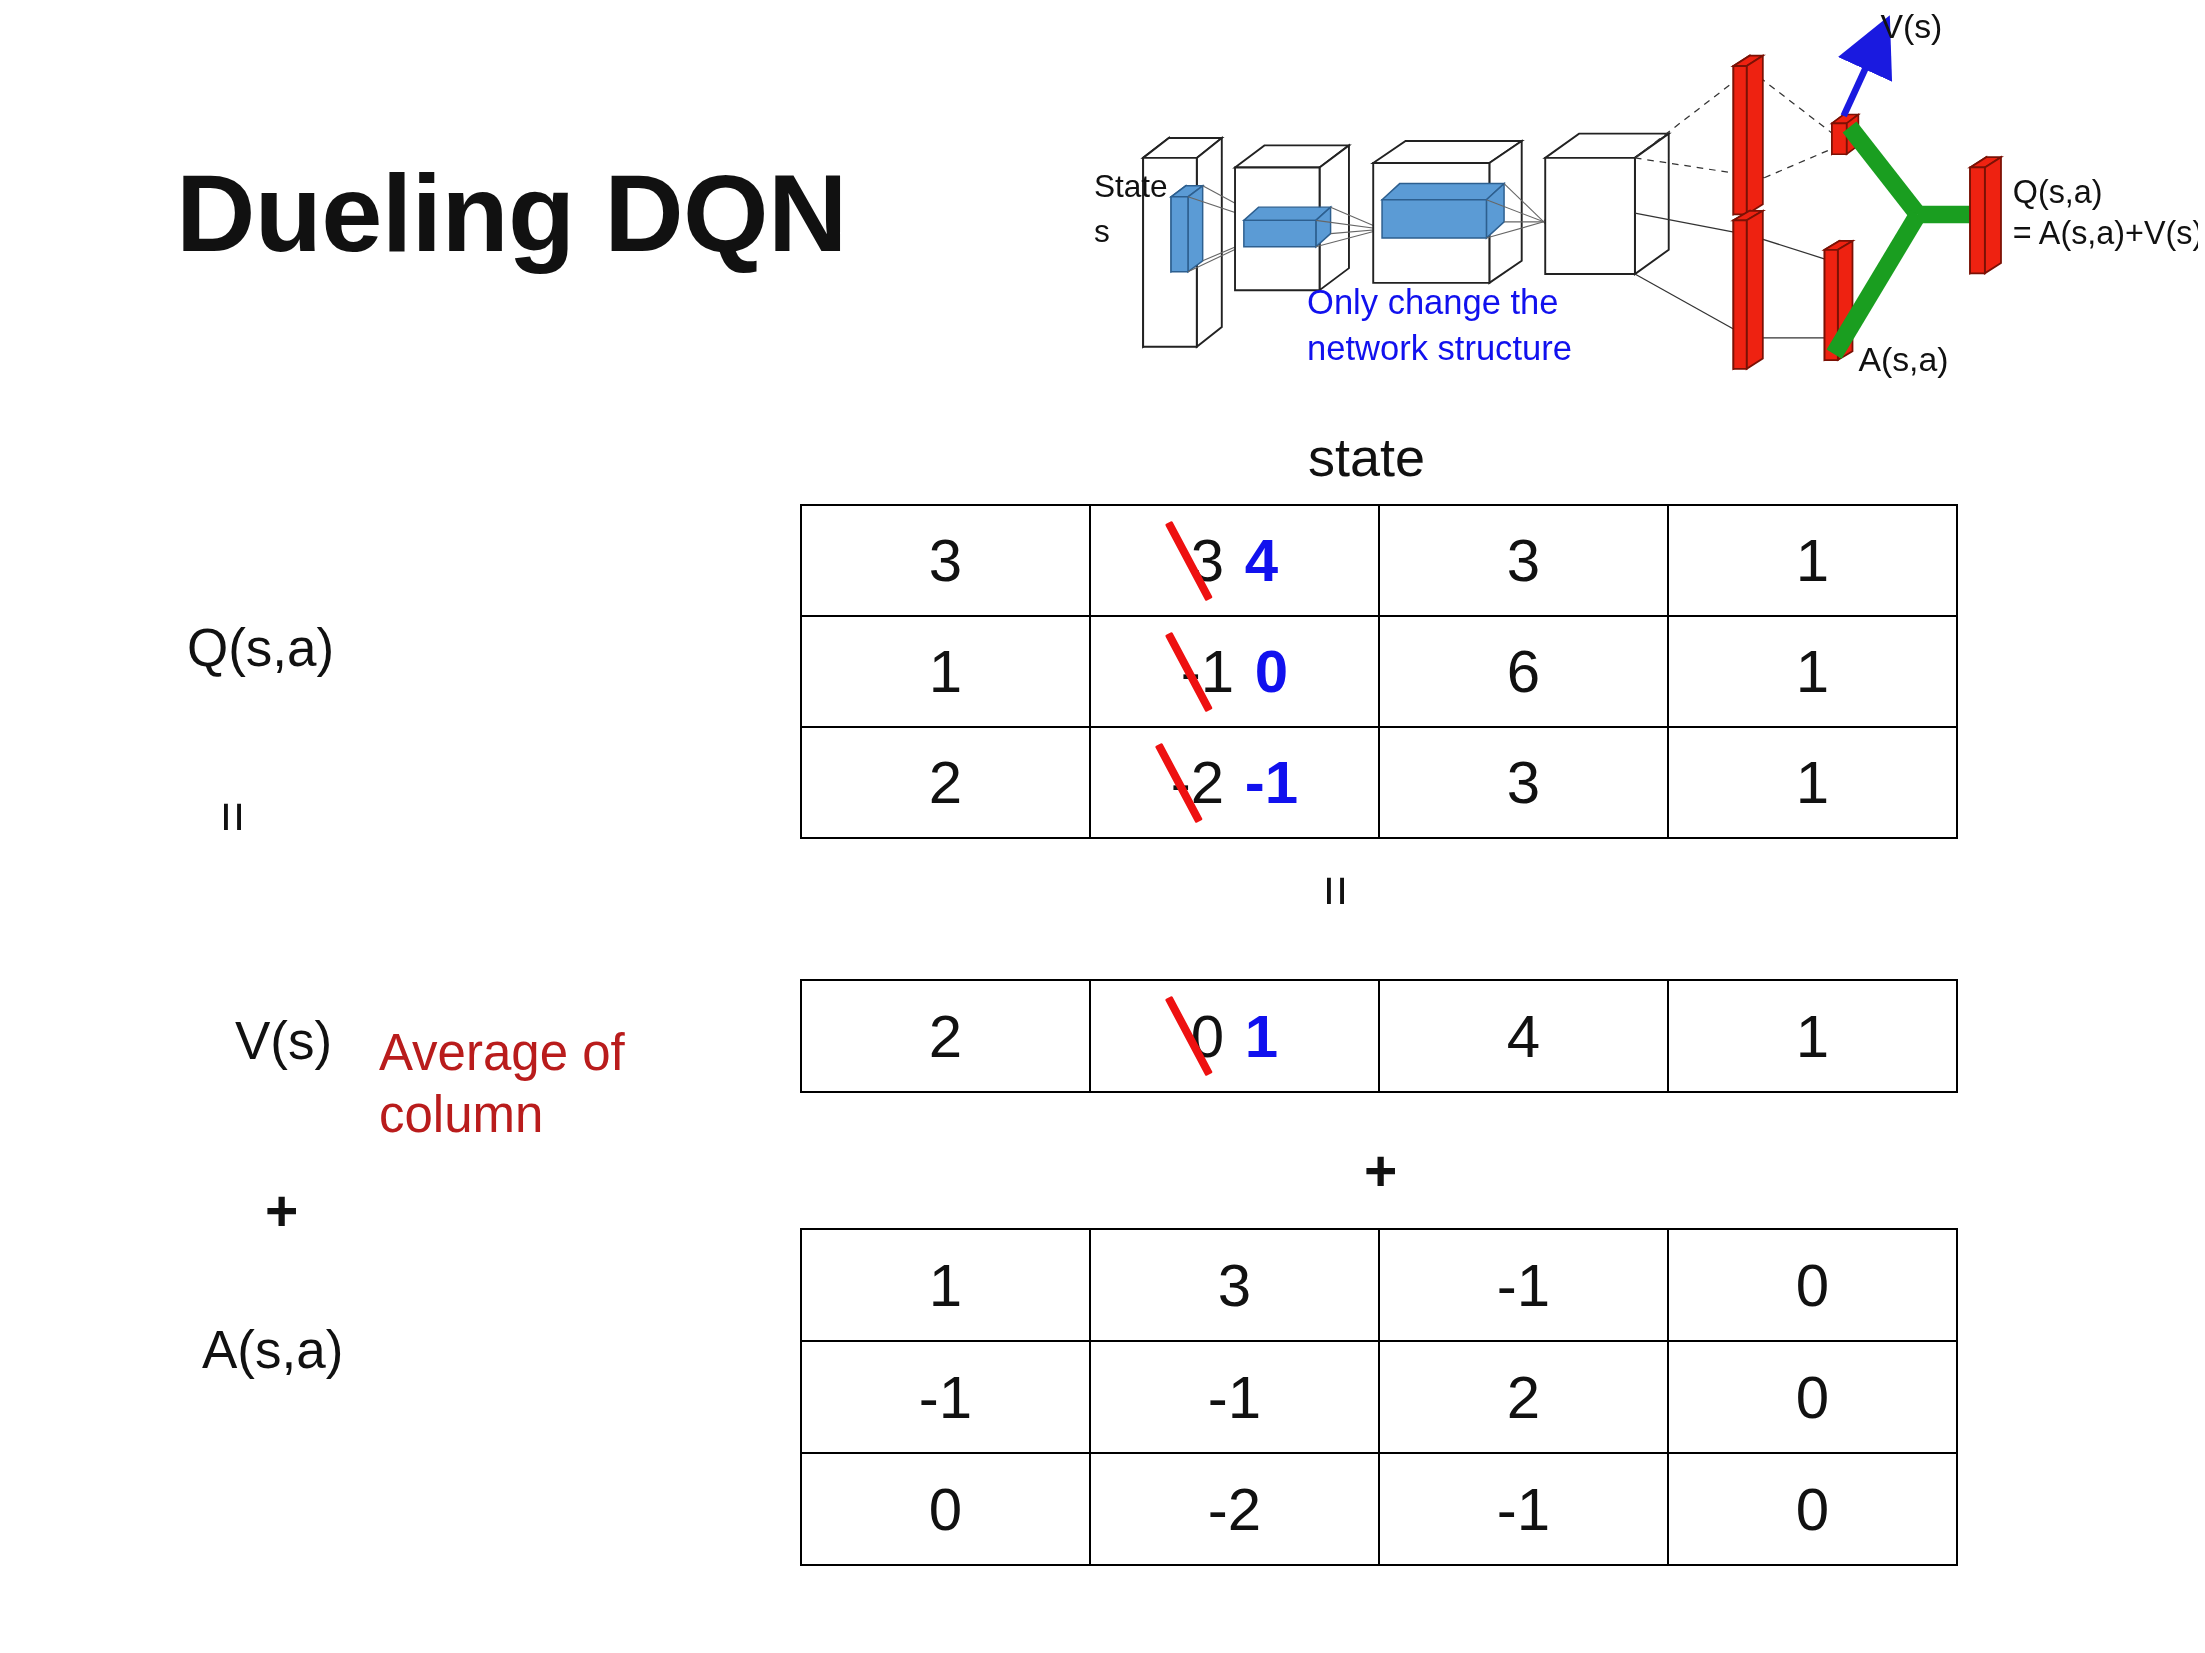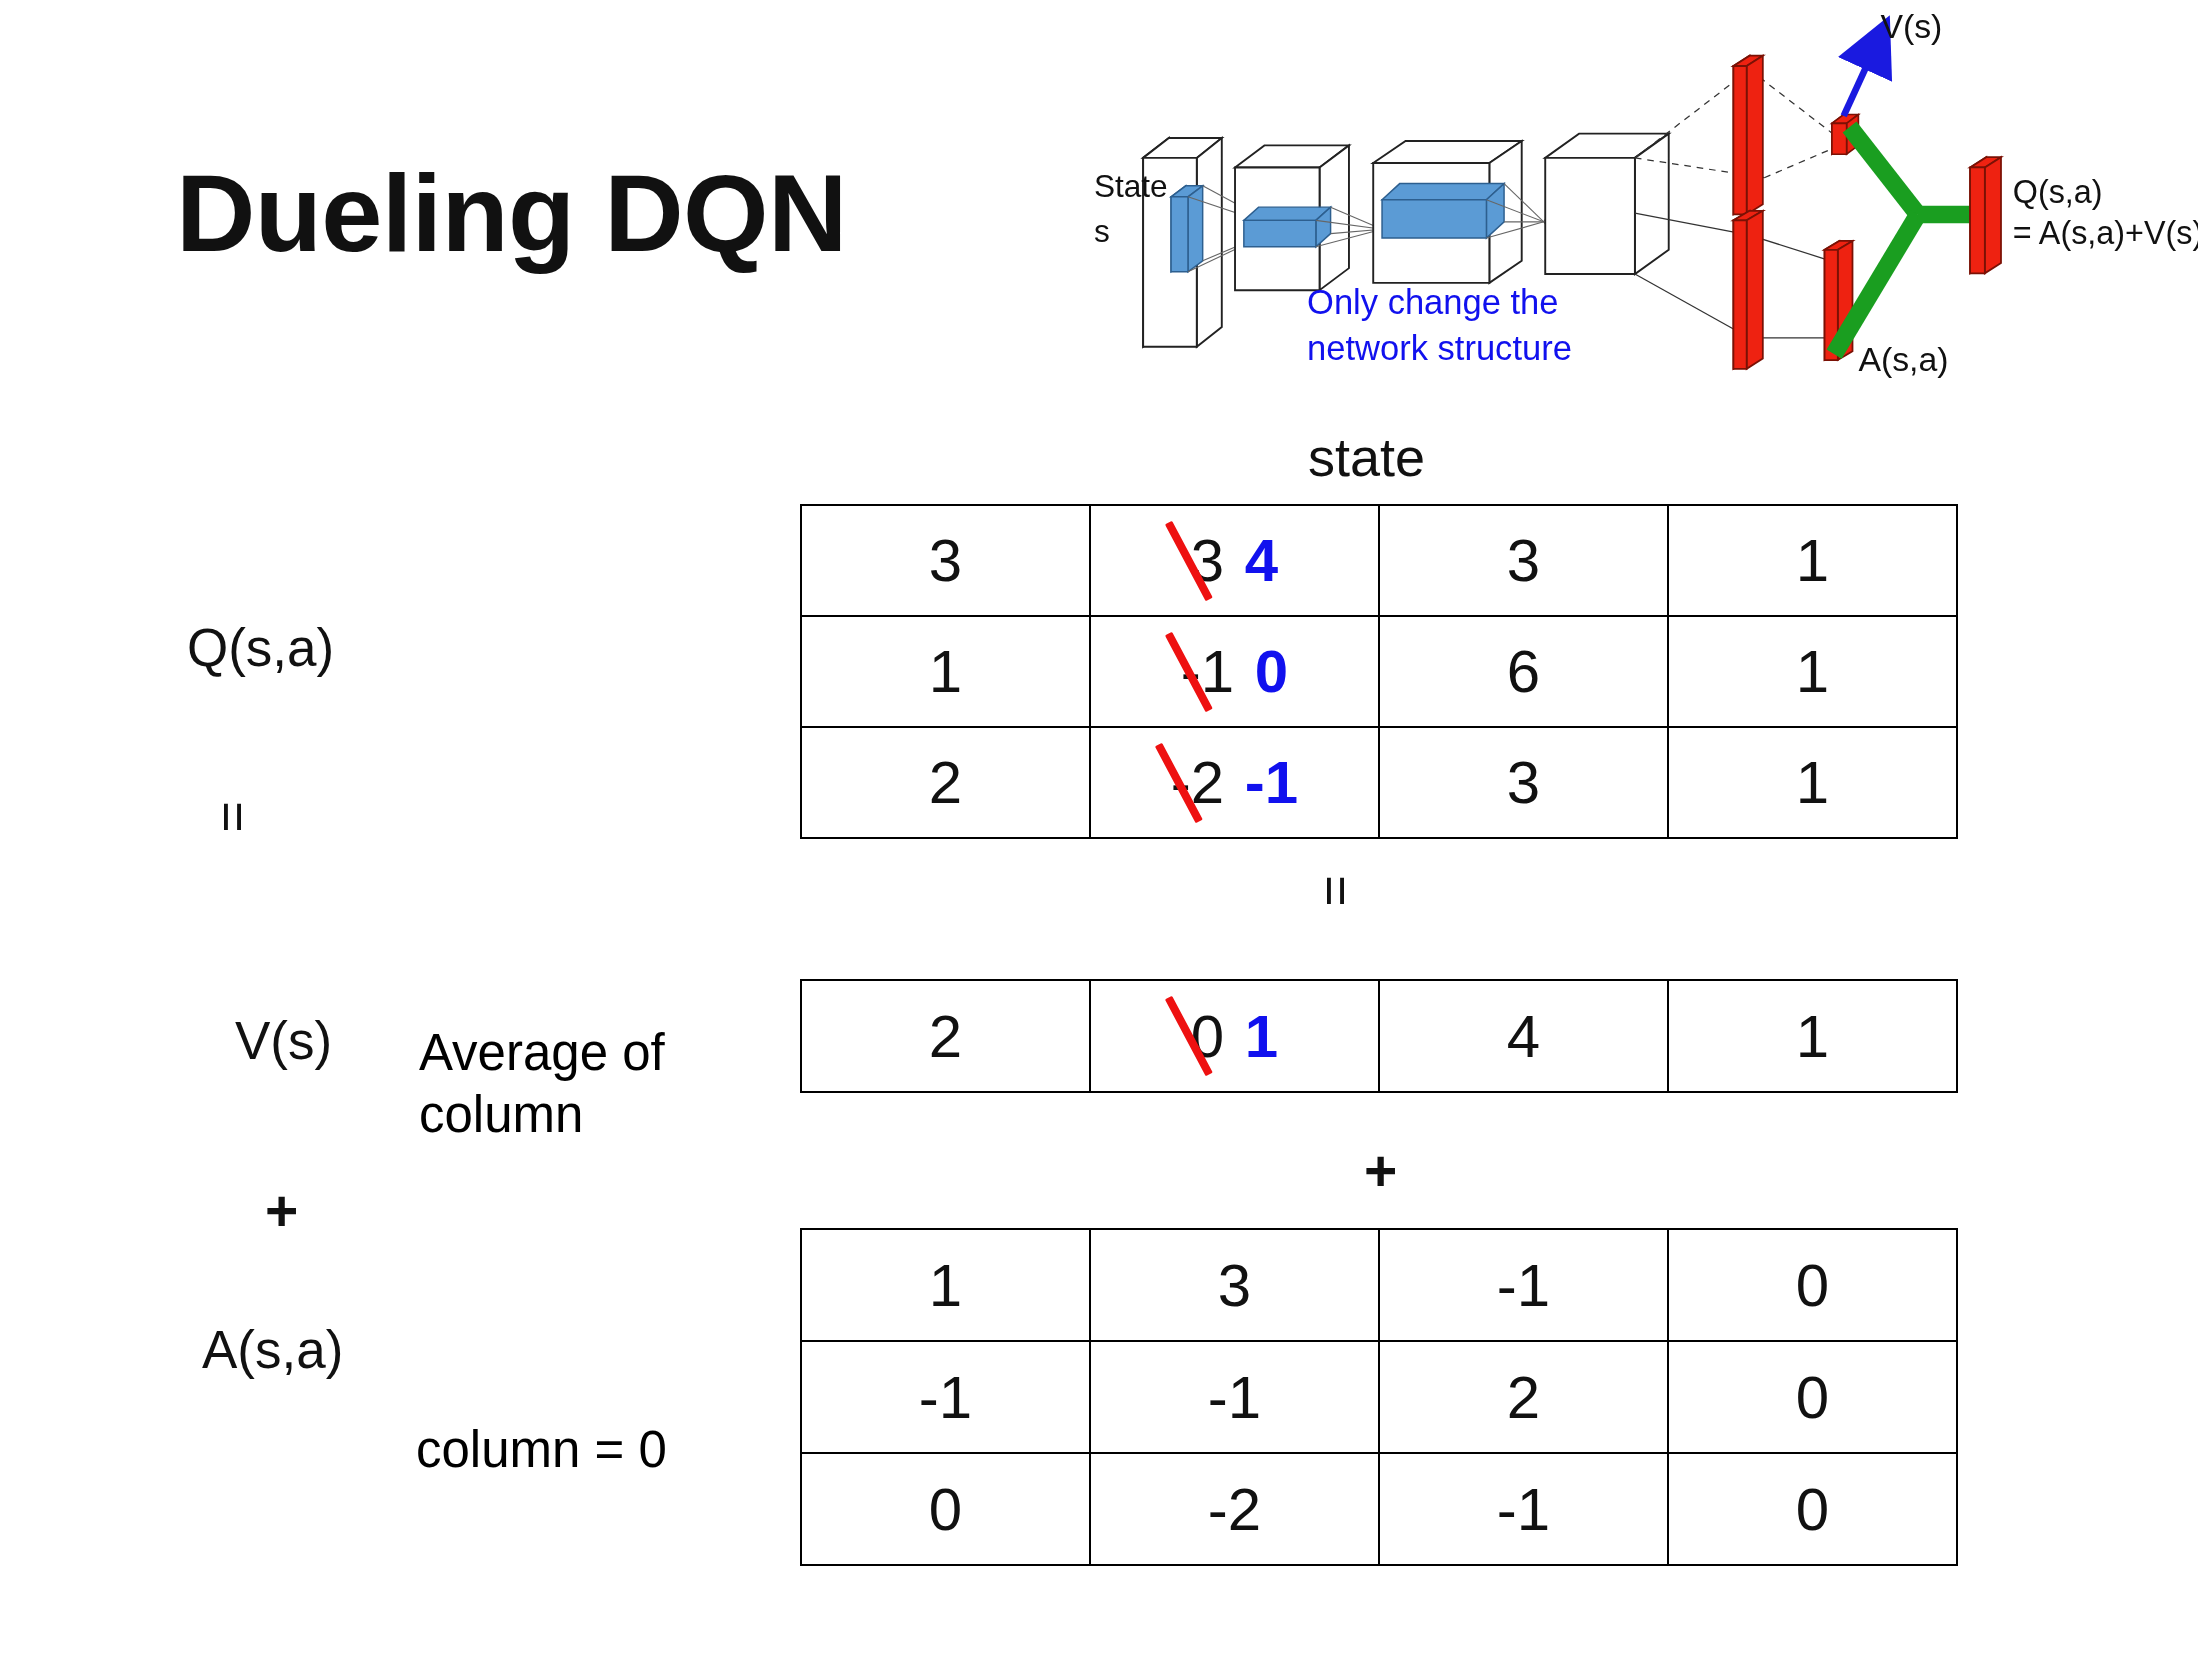--- a/index.html
+++ b/index.html
@@ -28,21 +28,21 @@
     left:1088px;top:7.4px;
     width:1110px;height:401px;
   }
   #network-diagram svg{display:block;}
 
   
   .lbl{
     font-size:53px;color:#111111;white-space:nowrap;line-height:1;
   }
   .lbl-blue{
-    font-size:51px;color:#000000;line-height:1.22;margin-left:40px;
+    font-size:51px;color:#b91c1c;line-height:1.22;
   }
   #state-label{left:1308px;top:430px;font-size:54px;color:#111111;}
   #q-label{left:187px;top:621px;}
   #action-label{left:588px;top:647px;}
   #eq1{left:261px;top:801px;font-size:54px;color:#111;
        transform:rotate(90deg);transform-origin:left top;letter-spacing:0;}
   #eq2{left:1364px;top:875px;font-size:54px;color:#111;
        transform:rotate(90deg);transform-origin:left top;}
   #plus1{left:265px;top:1183px;font-size:57px;color:#111;font-weight:600;}
   #plus2{left:1364px;top:1143px;font-size:57px;color:#111;font-weight:600;}
@@ -256,21 +256,20 @@
 <div class="abs lbl" id="plus2">+</div>
 <div class="abs lbl" id="v-label">V(s)</div>
 <div class="abs lbl" id="a-label">A(s,a)</div>
 
 <div class="abs lbl-blue" id="avg-note">
   <div>Average of</div>
   <div>column</div>
 </div>
 
 <div class="abs lbl-blue" id="sum-note">
-  <div>column = 0</div>
 </div>
 
 <table class="abs grid" id="q-table">
     <tbody>
       <tr>
         <td>3</td>
         <td class="edited"><span class="pair">
             <span class="old-val">3<span class="strike"></span></span>
             <span class="new-val">4</span>
           </span></td>

